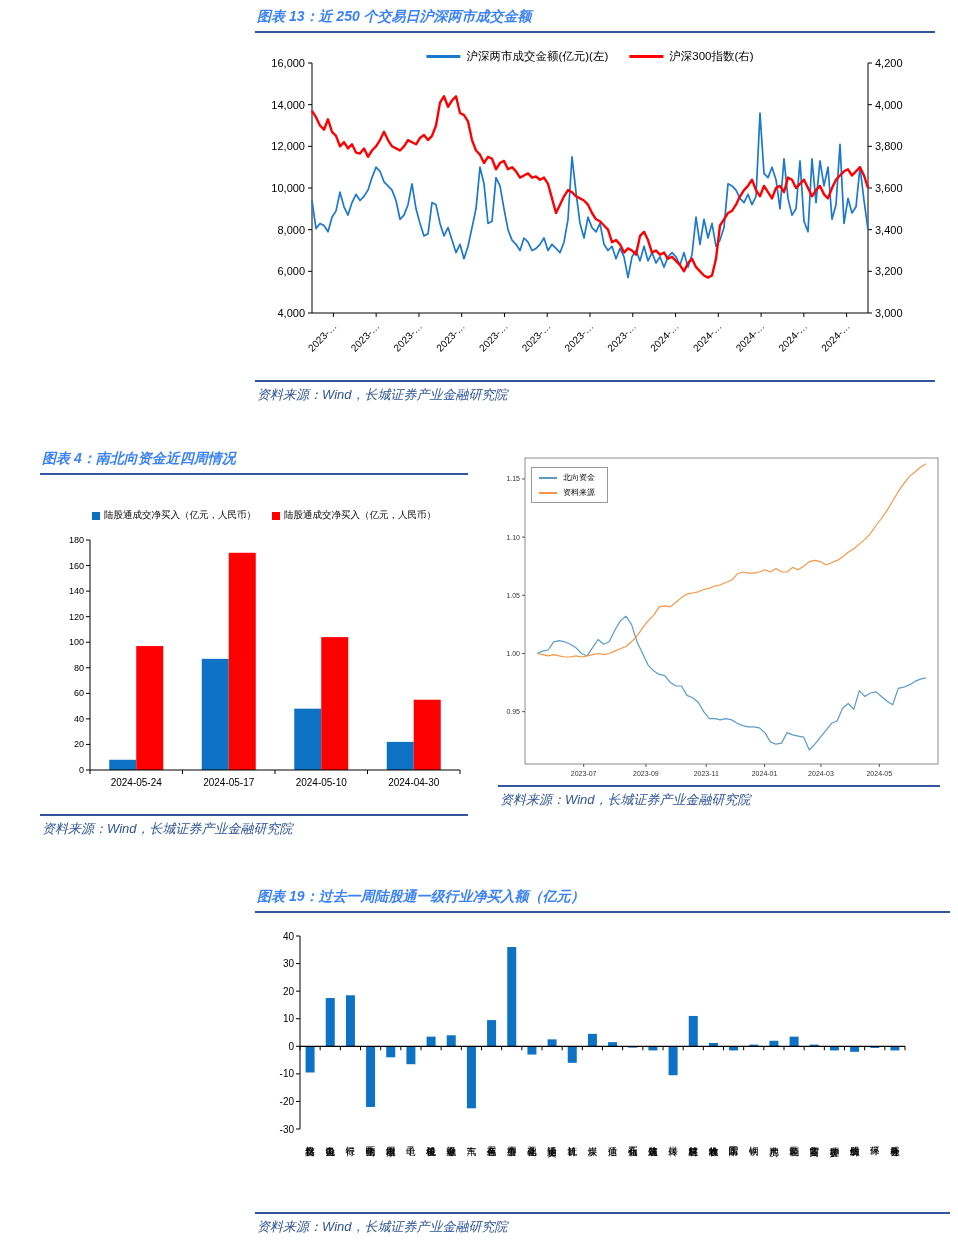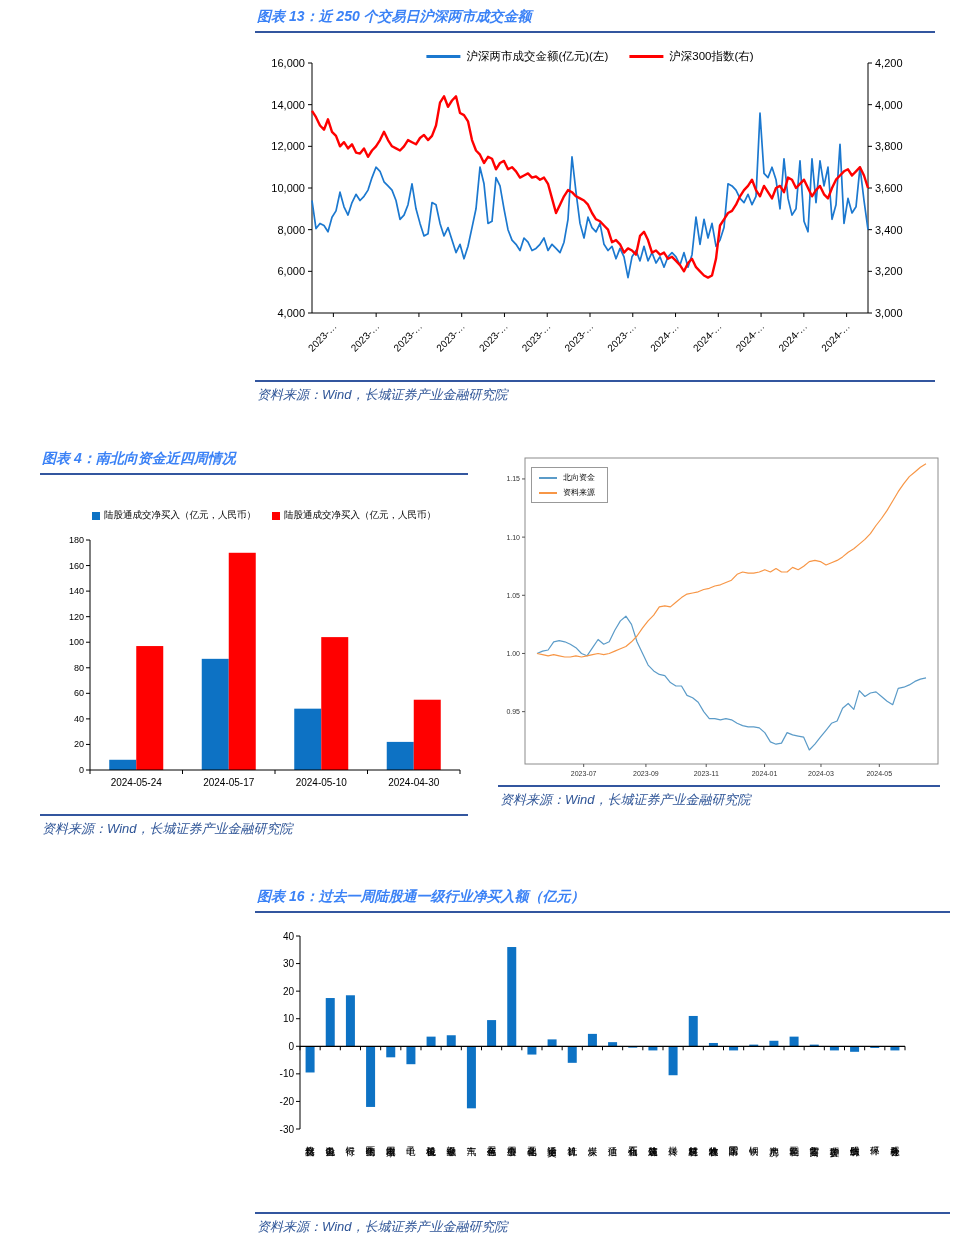--- a/index.html
+++ b/index.html
@@ -214,21 +214,21 @@
           <polyline points="39.0,201.5 44.6,199.1 50.1,198.0 55.7,189.8 61.2,188.7 66.8,189.8 72.3,192.2 77.9,195.7 83.5,201.5 89.0,203.8 94.6,195.7 100.1,187.5 105.7,192.2 111.2,189.8 116.8,178.2 122.4,168.9 127.9,164.2 133.5,172.4 139.0,189.8 144.6,201.5 150.1,213.1 155.7,218.9 161.3,222.4 166.8,223.6 172.4,230.6 177.9,234.0 183.5,234.0 189.0,243.4 194.6,245.7 200.2,250.3 205.7,259.6 211.3,266.6 216.8,266.6 222.4,267.8 227.9,266.6 233.5,267.8 239.1,271.3 244.6,273.6 250.2,274.8 255.7,274.8 261.3,275.9 266.8,280.6 272.4,289.9 278.0,292.2 283.5,291.1 289.1,280.6 294.6,282.9 300.2,284.1 305.7,285.2 311.3,298.0 316.9,292.2 322.4,285.2 328.0,278.3 333.5,271.3 339.1,269.0 344.6,256.2 350.2,251.5 355.8,257.3 361.3,238.7 366.9,244.5 372.4,241.0 378.0,239.9 383.5,244.5 389.1,249.2 394.7,252.7 400.2,236.4 405.8,235.2 411.3,232.9 416.9,229.4 422.4,227.1 428.0,225.9" fill="none" stroke="#5B9BC8" stroke-width="1.2" stroke-linejoin="round"></polyline>
           <polyline points="39.0,201.5 44.6,202.6 50.1,203.8 55.7,202.6 61.2,203.8 66.8,205.0 72.3,205.0 77.9,203.8 83.5,205.0 89.0,203.8 94.6,202.6 100.1,201.5 105.7,202.6 111.2,201.5 116.8,199.1 122.4,196.8 127.9,194.5 133.5,189.8 139.0,184.0 144.6,175.9 150.1,168.9 155.7,163.1 161.3,154.9 166.8,153.8 172.4,154.9 177.9,150.3 183.5,145.6 189.0,142.1 194.6,141.0 200.2,139.8 205.7,137.5 211.3,136.3 216.8,134.0 222.4,132.8 227.9,130.5 233.5,128.2 239.1,122.3 244.6,120.0 250.2,121.2 255.7,121.2 261.3,120.0 266.8,117.7 272.4,120.0 278.0,116.5 283.5,120.0 289.1,120.0 294.6,115.4 300.2,117.7 305.7,114.2 311.3,109.6 316.9,108.4 322.4,109.6 328.0,113.0 333.5,110.7 339.1,108.4 344.6,104.9 350.2,100.2 355.8,96.8 361.3,92.1 366.9,87.4 372.4,81.6 378.0,73.5 383.5,66.5 389.1,58.4 394.7,49.0 400.2,39.7 405.8,31.6 411.3,24.6 416.9,20.0 422.4,15.3 428.0,11.8" fill="none" stroke="#F79646" stroke-width="1.2" stroke-linejoin="round"></polyline>
         </svg>
     </div>
     <div class="fig-rule"></div>
     <div class="fig-source">资料来源：Wind，长城证券产业金融研究院</div>
   </section>
 
   <section class="fig" id="fig16" style="left:255px;top:886px;width:695px;">
     <div class="fig-title">
-      <span>图表 16：过去一周陆股通一级行业净买入额（亿元）</span>
+      <span>图表 19：过去一周陆股通一级行业净买入额（亿元）</span>
     </div>
     <div class="chart-wrap" style="margin-top:8px;">
       <svg id="svg16" width="695" height="215">
           <line x1="41" y1="208" x2="45" y2="208" stroke="#000"></line>
           <text x="39" y="211.5" font-size="10" fill="#000" text-anchor="end" font-family="&quot;Liberation Sans&quot;,&quot;DejaVu Sans&quot;,sans-serif">-30</text>
           <line x1="41" y1="180.42857142857144" x2="45" y2="180.42857142857144" stroke="#000"></line>
           <text x="39" y="183.92857142857144" font-size="10" fill="#000" text-anchor="end" font-family="&quot;Liberation Sans&quot;,&quot;DejaVu Sans&quot;,sans-serif">-20</text>
           <line x1="41" y1="152.85714285714286" x2="45" y2="152.85714285714286" stroke="#000"></line>
           <text x="39" y="156.35714285714286" font-size="10" fill="#000" text-anchor="end" font-family="&quot;Liberation Sans&quot;,&quot;DejaVu Sans&quot;,sans-serif">-10</text>
           <line x1="41" y1="125.28571428571429" x2="45" y2="125.28571428571429" stroke="#000"></line>

